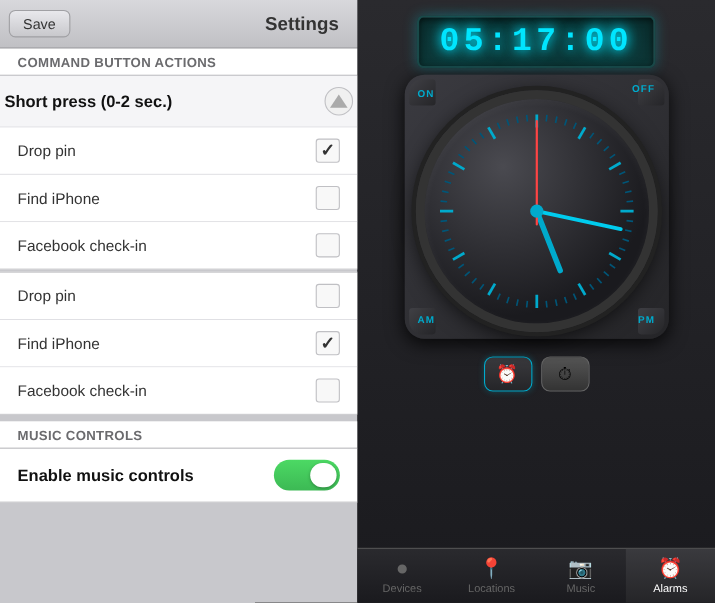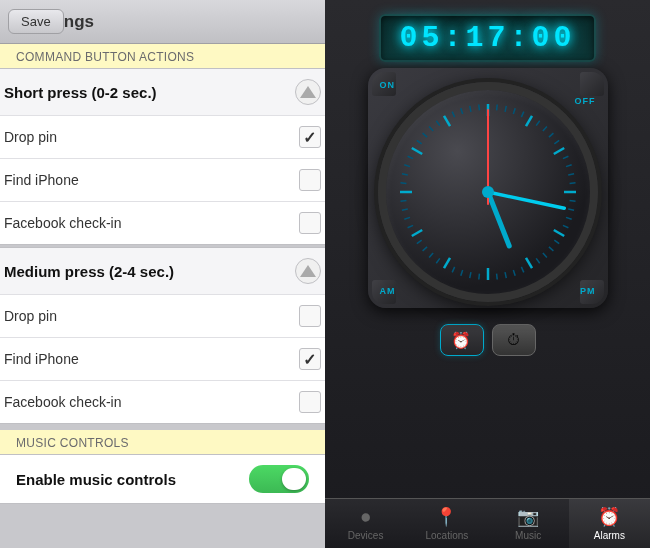--- a/index.html
+++ b/index.html
@@ -16,24 +16,24 @@
     .left-panel {
       width: 325px;
       height: 548px;
       background: #c8c8cc;
       display: flex;
       flex-direction: column;
     }
 
     .header {
       background: linear-gradient(to bottom, #d8d8dc, #c0c0c4);
-      padding: 10px 27px;
-      display: flex;
-      align-items: center;
-      justify-content: flex-start;
+      padding: 10px 17px;
+      display: flex;
+      align-items: center;
+      justify-content: flex-end;
       position: relative;
       border-bottom: 1px solid #a0a0a4;
       min-height: 44px;
     }
 
     .save-btn {
       position: absolute;
       left: 8px;
       background: linear-gradient(to bottom, #e8e8ec, #c8c8cc);
       border: 1px solid #a0a0a4;
@@ -46,39 +46,39 @@
 
     .header-title {
       font-size: 17px;
       font-weight: bold;
       color: #333;
     }
 
     .section-header {
       padding: 6px 16px 4px;
       font-size: 12px;
-      font-weight: 400;
+      font-weight: 700;
       color: #6b6b6e;
       text-transform: uppercase;
       letter-spacing: 0.3px;
-      background: #fef9c3;
+      background: #ffffff;
     }
 
     .list-group {
       background: #fff;
       border-top: 1px solid #c0c0c4;
       border-bottom: 1px solid #c0c0c4;
       margin-bottom: 0;
     }
 
     .list-item {
       display: flex;
       align-items: center;
       justify-content: space-between;
-      padding: 10px 4px;
+      padding: 10px 16px;
       border-bottom: 1px solid #e0e0e4;
       background: #fff;
       min-height: 40px;
     }
 
     .list-item:last-child {
       border-bottom: none;
     }
 
     .list-item-header {
@@ -255,21 +255,21 @@
     
     .corner-indicator {
       position: absolute;
       font-size: 9px;
       color: #00aacc;
       font-weight: bold;
       letter-spacing: 1px;
     }
 
     .corner-on { top: 12px; left: 12px; }
-    .corner-off { top: 28px; right: 12px; }
+    .corner-off { top: 8px; right: 12px; }
     .corner-am { bottom: 12px; left: 12px; }
     .corner-pm { bottom: 12px; right: 12px; }
 
     
     .alarm-buttons {
       display: flex;
       gap: 8px;
       margin-top: 16px;
     }
 
@@ -392,26 +392,20 @@
       <span class="item-label">Find iPhone</span>
       <div class="checkbox"></div>
     </div>
     <div class="list-item">
       <span class="item-label">Facebook check-in</span>
       <div class="checkbox"></div>
     </div>
   </div>
 
   <div class="list-group" style="margin-top: 2px;">
-    <div class="list-item-header">
-      <span class="item-label-bold">Medium press (2-4 sec.)</span>
-      <div class="scroll-indicator">
-        <div class="triangle-up"></div>
-      </div>
-    </div>
     <div class="list-item">
       <span class="item-label">Drop pin</span>
       <div class="checkbox"></div>
     </div>
     <div class="list-item">
       <span class="item-label">Find iPhone</span>
       <div class="checkbox checked"></div>
     </div>
     <div class="list-item">
       <span class="item-label">Facebook check-in</span>

